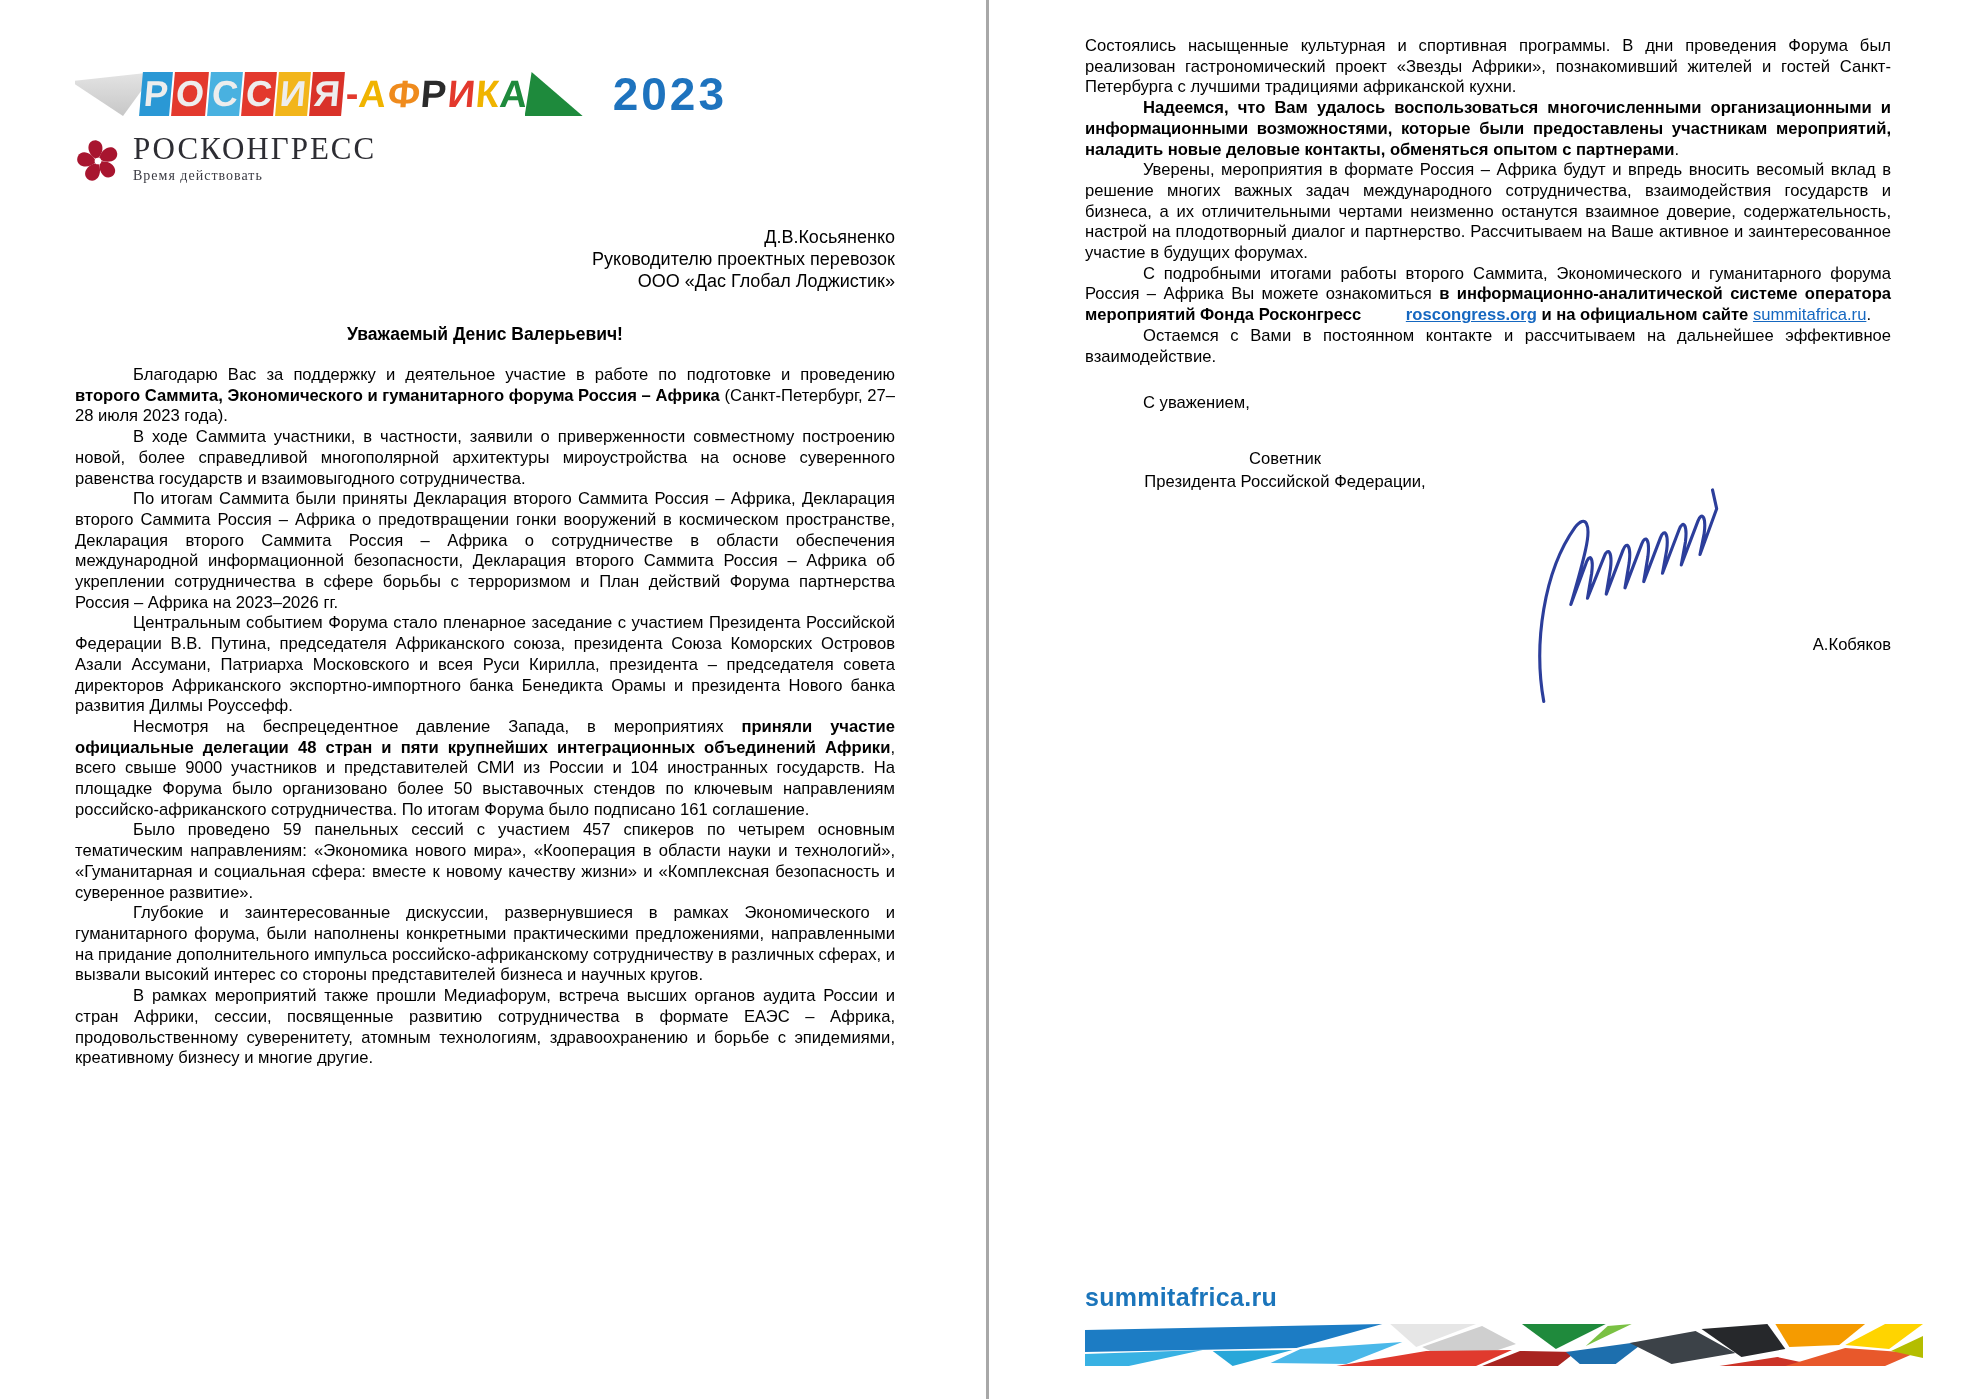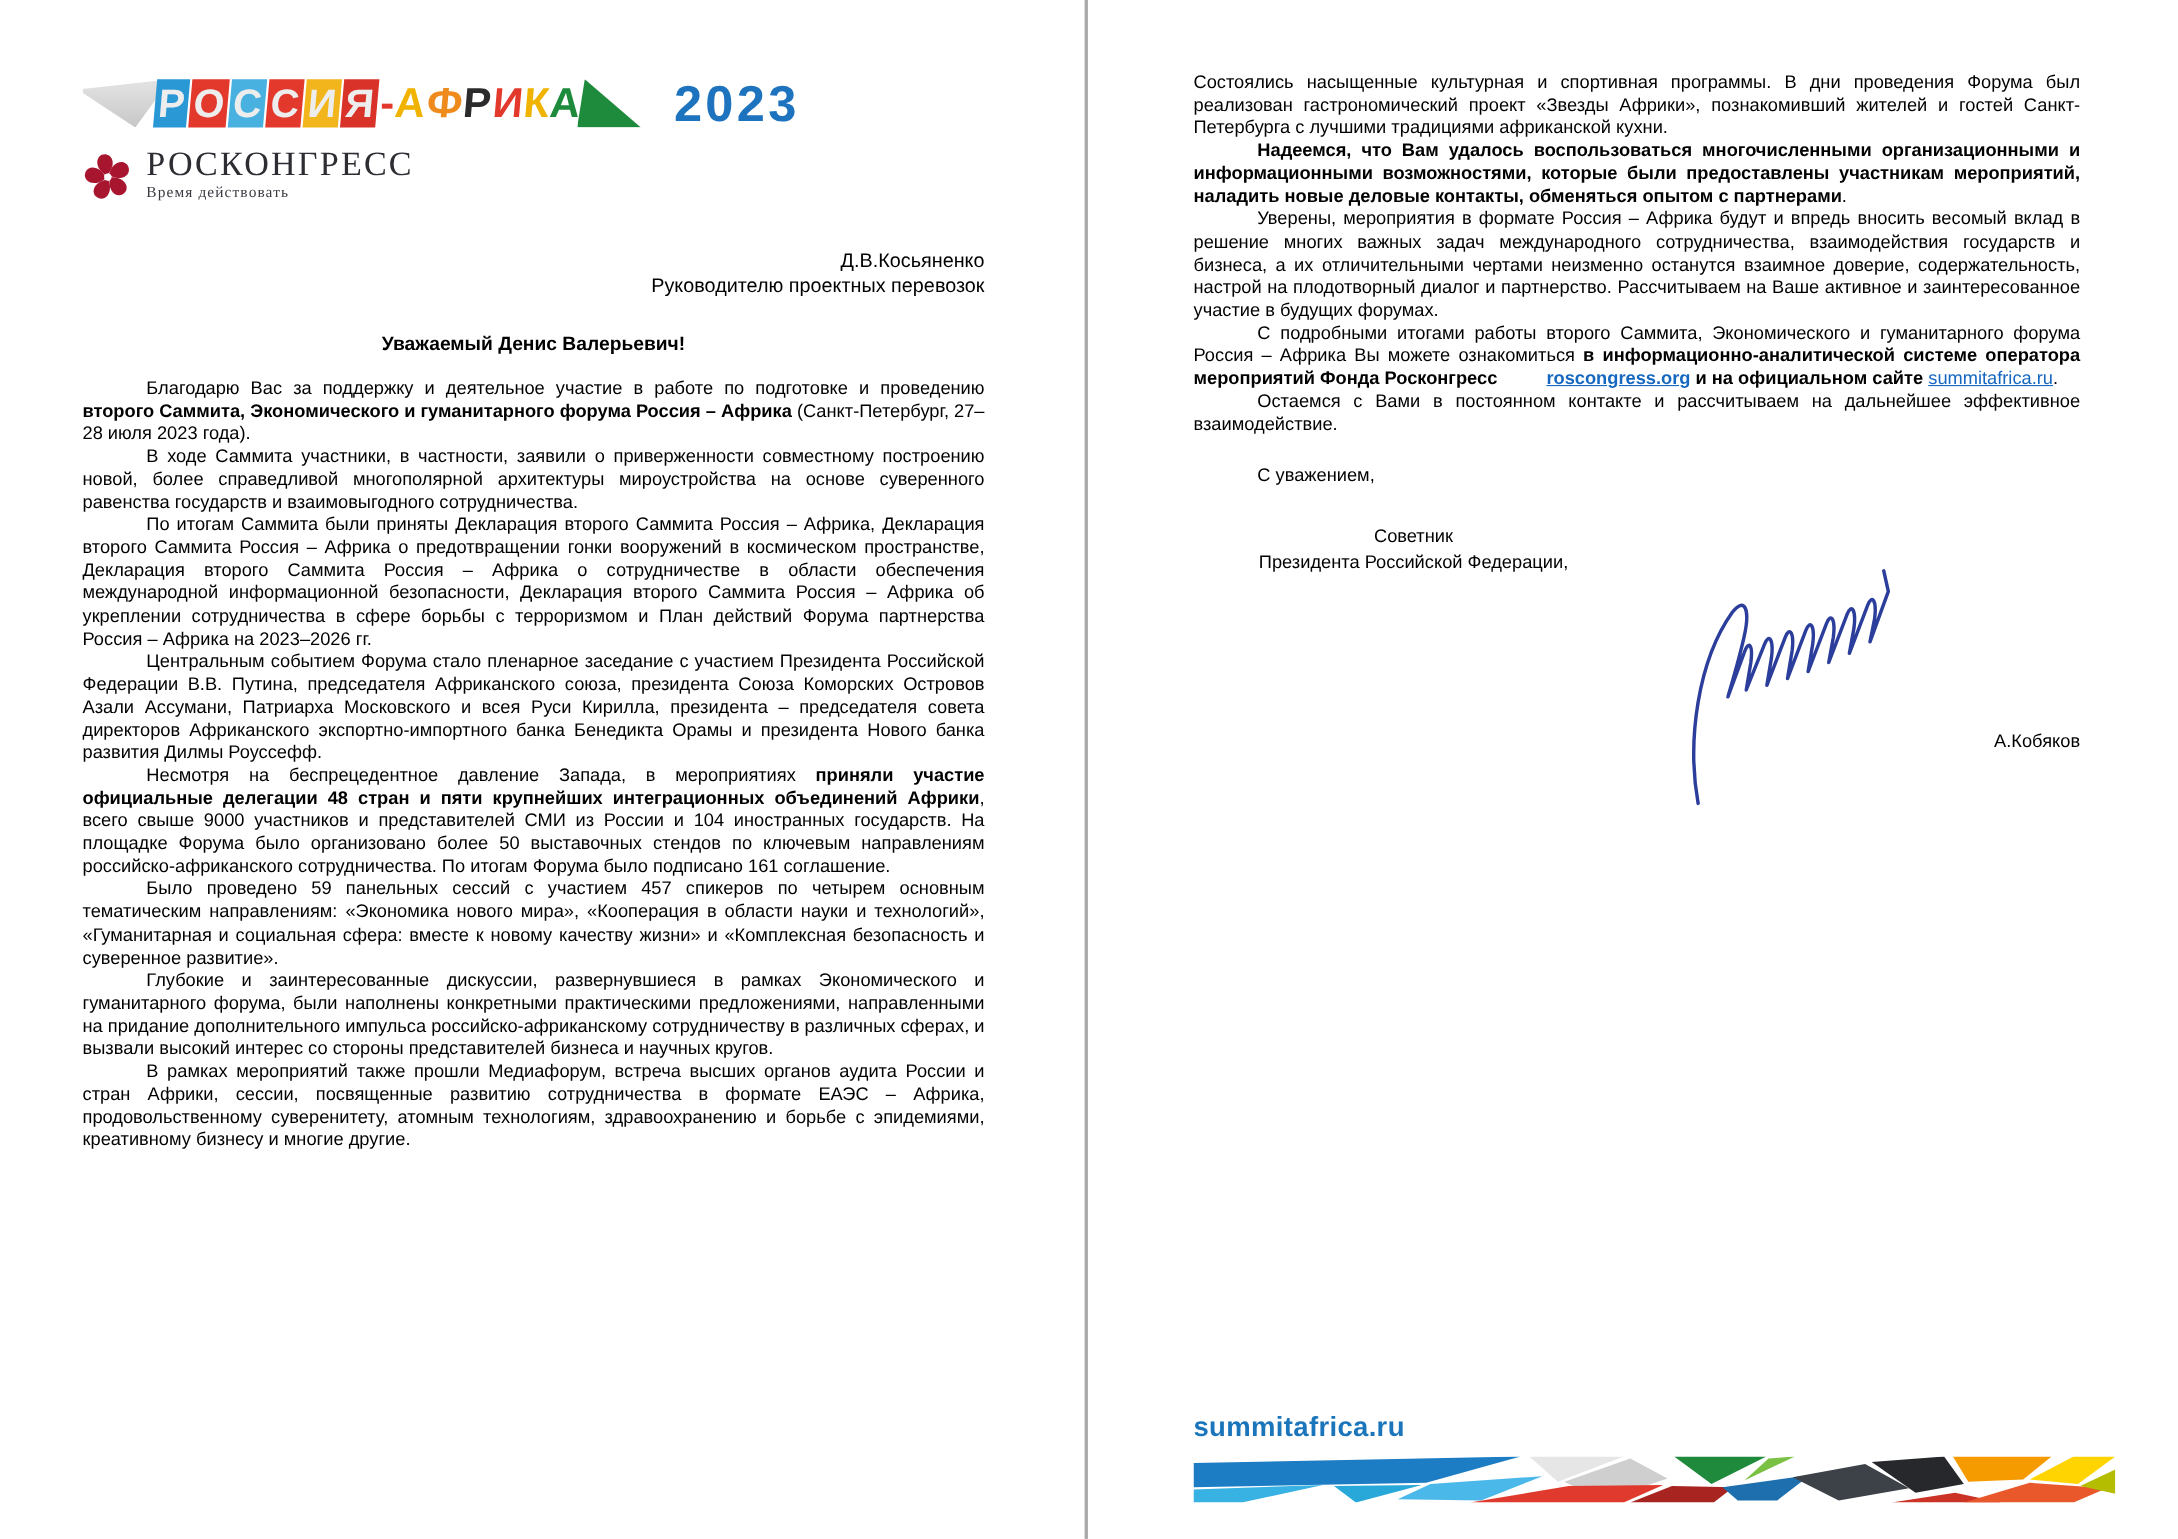--- a/index.html
+++ b/index.html
@@ -27,21 +27,21 @@
   .addressee{margin-top:42px;text-align:right;font-size:18px;line-height:22px;}
   .salutation{margin-top:32px;text-align:center;font-weight:700;font-size:17.5px;}
   .body1{margin-top:20px;}
   .para{margin:0;text-align:justify;text-indent:58px;font-size:16.6px;line-height:20.7px;}
   .para.noindent{text-indent:0;}
   .para .b{font-weight:700;margin-top:31px;}
   a.doclink{color:#1567c0;text-decoration:underline;cursor:pointer;}
   a.doclink.b{font-weight:700;padding-left:40px;}
 
   
-  .page2{position:absolute;left:1085px;top:65px;width:806px;}
+  .page2{position:absolute;left:1085px;top:36px;width:806px;}
   .closing{margin-top:26px;text-indent:58px;font-size:16.6px;}
   .sig-area{position:relative;margin-top:34px;height:340px;}
   .role-top,.role-bottom{width:400px;text-align:center;font-size:16.6px;line-height:23px;}
   .role-bottom{margin-top:26px;}
   .signature-svg{position:absolute;left:440px;top:30px;}
   .signer{position:absolute;right:0;top:188px;font-size:16.6px;}
 
   .footer{position:absolute;left:1085px;top:1283px;width:838px;}
   .site{color:#1b75bb;font-size:25px;font-weight:700;letter-spacing:0.3px;}
   .stripe{margin-top:12px;display:block;}
@@ -77,20 +77,21 @@
       </svg>
       <div class="ros-text">
         <div class="ros-name">РОСКОНГРЕСС</div>
         <div class="ros-tag">Время действовать</div>
       </div>
     </div>
 
     <div class="addressee">
         <div>Д.В.Косьяненко</div>
         <div>Руководителю проектных перевозок</div>
+        <div>ООО «Дас Глобал Лоджистик»</div>
       </div>
 
     <div class="salutation">Уважаемый Денис Валерьевич!</div>
 
     <div class="body1">
         <p class="para"><span>Благодарю Вас за поддержку и деятельное участие в работе по подготовке и проведению </span><span class="b">второго Саммита, Экономического и гуманитарного форума Россия – Африка</span><span> (Санкт-Петербург, 27–28 июля 2023 года).</span></p>
         <p class="para"><span>В ходе Саммита участники, в частности, заявили о приверженности совместному построению новой, более справедливой многополярной архитектуры мироустройства на основе суверенного равенства государств и взаимовыгодного сотрудничества.</span></p>
         <p class="para"><span>По итогам Саммита были приняты Декларация второго Саммита Россия – Африка, Декларация второго Саммита Россия – Африка о предотвращении гонки вооружений в космическом пространстве, Декларация второго Саммита Россия – Африка о сотрудничестве в области обеспечения международной информационной безопасности, Декларация второго Саммита Россия – Африка об укреплении сотрудничества в сфере борьбы с терроризмом и План действий Форума партнерства Россия – Африка на 2023–2026 гг.</span></p>
         <p class="para"><span>Центральным событием Форума стало пленарное заседание с участием Президента Российской Федерации В.В. Путина, председателя Африканского союза, президента Союза Коморских Островов Азали Ассумани, Патриарха Московского и всея Руси Кирилла, президента – председателя совета директоров Африканского экспортно-импортного банка Бенедикта Орамы и президента Нового банка развития Дилмы Роуссефф.</span></p>
         <p class="para"><span>Несмотря на беспрецедентное давление Запада, в мероприятиях </span><span class="b">приняли участие официальные делегации 48 стран и пяти крупнейших интеграционных объединений Африки</span><span>, всего свыше 9000 участников и представителей СМИ из России и 104 иностранных государств. На площадке Форума было организовано более 50 выставочных стендов по ключевым направлениям российско-африканского сотрудничества. По итогам Форума было подписано 161 соглашение.</span></p>

